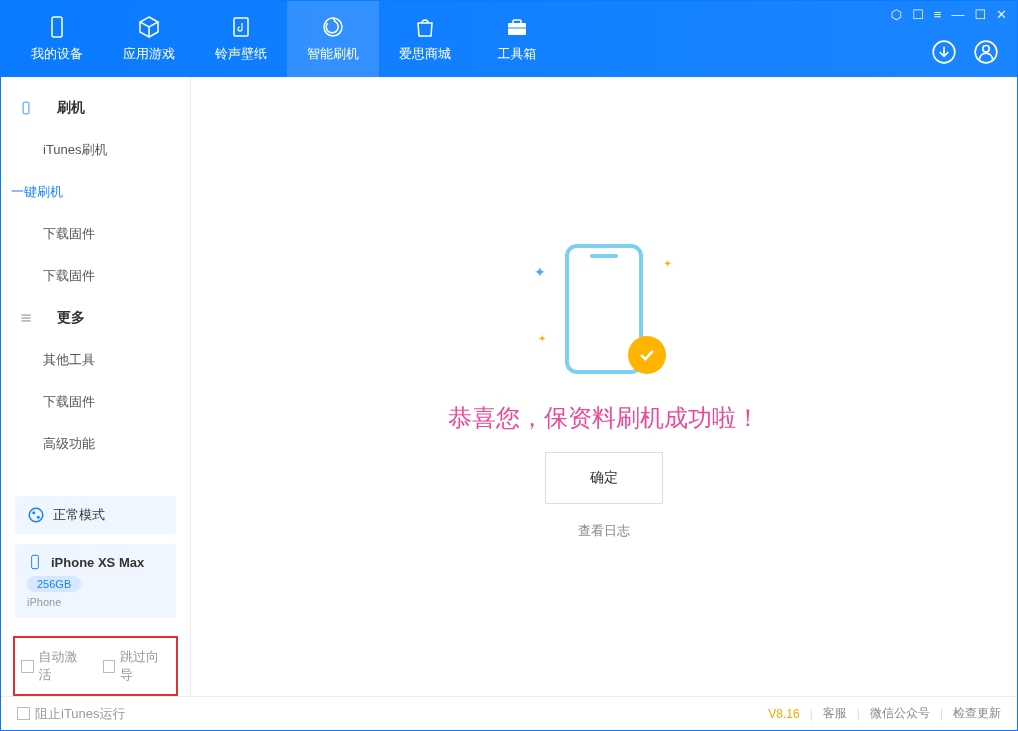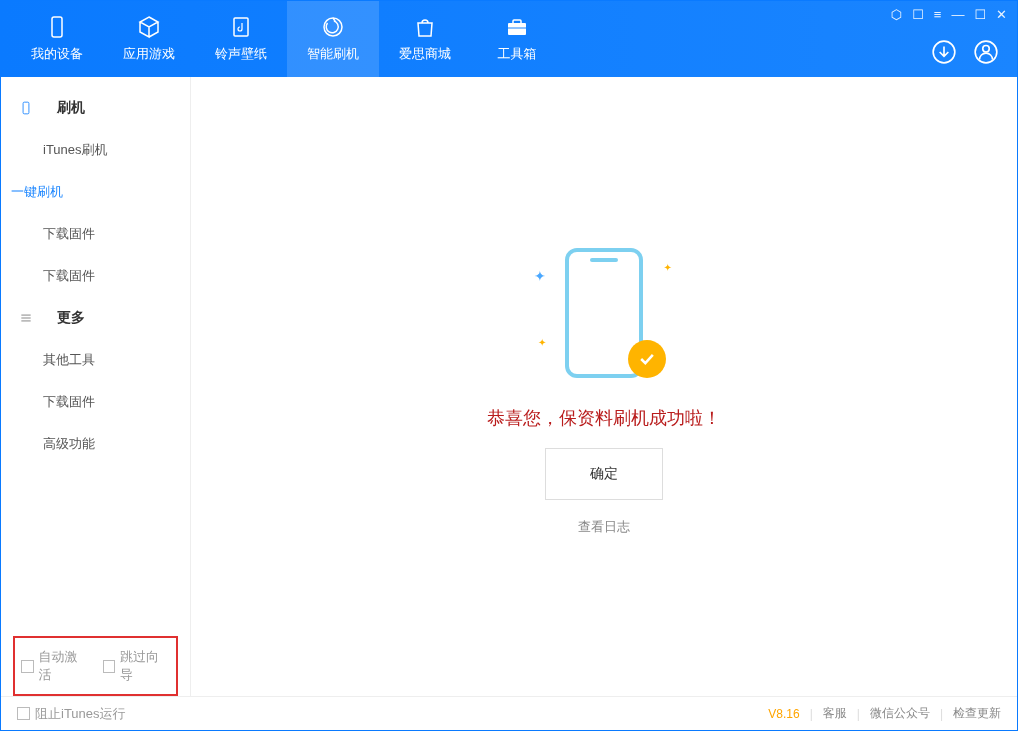--- a/index.html
+++ b/index.html
@@ -40,21 +40,21 @@
 .main { flex: 1; display: flex; flex-direction: column; align-items: center; justify-content: center; gap: 18px; }
 .success-graphic { position: relative; width: 140px; height: 150px; }
 .phone-shape { width: 78px; height: 130px; border: 4px solid #7dd0f0; border-radius: 12px; position: absolute; left: 50%; top: 10px; transform: translateX(-50%); background: #fff; }
 .phone-shape::before { content: ""; position: absolute; top: 6px; left: 50%; transform: translateX(-50%); width: 28px; height: 4px; background: #7dd0f0; border-radius: 2px; }
 .check-badge { position: absolute; right: 8px; bottom: 10px; width: 38px; height: 38px; background: #ffb400; border-radius: 50%; display: flex; align-items: center; justify-content: center; }
 .check-badge svg { width: 20px; height: 20px; stroke: #fff; stroke-width: 3; fill: none; }
 .sparkle { position: absolute; font-size: 10px; color: #7dd0f0; }
 .sparkle.s1 { left: 0; top: 30px; color: #4aa8ff; font-size: 14px; }
 .sparkle.s2 { right: 2px; top: 24px; color: #ffb400; }
 .sparkle.s3 { left: 4px; bottom: 40px; color: #ffb400; }
-.success-msg { font-size: 18px; color: #b91c1c; font-weight: 500; }
+.success-msg { font-size: 24px; color: #ec4899; font-weight: 500; }
 .confirm-btn { border: 1px solid #ddd; background: #fff; padding: 16px 44px; font-size: 14px; color: #333; cursor: pointer; }
 .view-log { font-size: 13px; color: #888; cursor: pointer; }
 .footer { height: 34px; border-top: 1px solid #eee; display: flex; align-items: center; padding: 0 16px; font-size: 12px; color: #888; }
 .footer-left { display: flex; align-items: flex-end; gap: 6px; }
 .footer-right { margin-left: auto; display: flex; align-items: center; gap: 10px; }
 .footer-right .divider { color: #ddd; }
 .footer-link { color: #888; cursor: pointer; }
 .version { color: #ffa500; }
 </style>
 </head>
@@ -149,20 +149,40 @@
               <line x1="4" y1="12" x2="20" y2="12" stroke="#999" stroke-width="2"></line>
               <line x1="4" y1="17" x2="20" y2="17" stroke="#999" stroke-width="2"></line>
             </svg>
           <span>更多</span>
         </div>
         <div class="side-item">其他工具</div>
         <div class="side-item">下载固件</div>
         <div class="side-item">高级功能</div>
       </div>
 
+      <div class="device-panel">
+        <div class="mode-card">
+          <svg viewBox="0 0 24 24">
+              <circle cx="12" cy="12" r="9" fill="none" stroke="#1a85ff" stroke-width="2"></circle>
+              <circle cx="9" cy="9" r="2" fill="#1a85ff"></circle>
+              <circle cx="15" cy="15" r="2" fill="#1a85ff"></circle>
+            </svg>
+          <span>正常模式</span>
+        </div>
+        <div class="device-card">
+          <div class="device-name-row">
+            <svg viewBox="0 0 24 24">
+                <rect x="7" y="2" width="10" height="20" rx="2" fill="none" stroke="#1a85ff" stroke-width="1.5"></rect>
+              </svg>
+            <span>iPhone XS Max</span>
+          </div>
+          <span class="storage-badge">256GB</span>
+          <div class="device-type">iPhone</div>
+        </div>
+      </div>
 
       <div class="options-row">
         <div class="checkbox-item">
           <div class="checkbox-box"></div>
           <span>自动激活</span>
         </div>
         <div class="checkbox-item">
           <div class="checkbox-box"></div>
           <span>跳过向导</span>
         </div>

